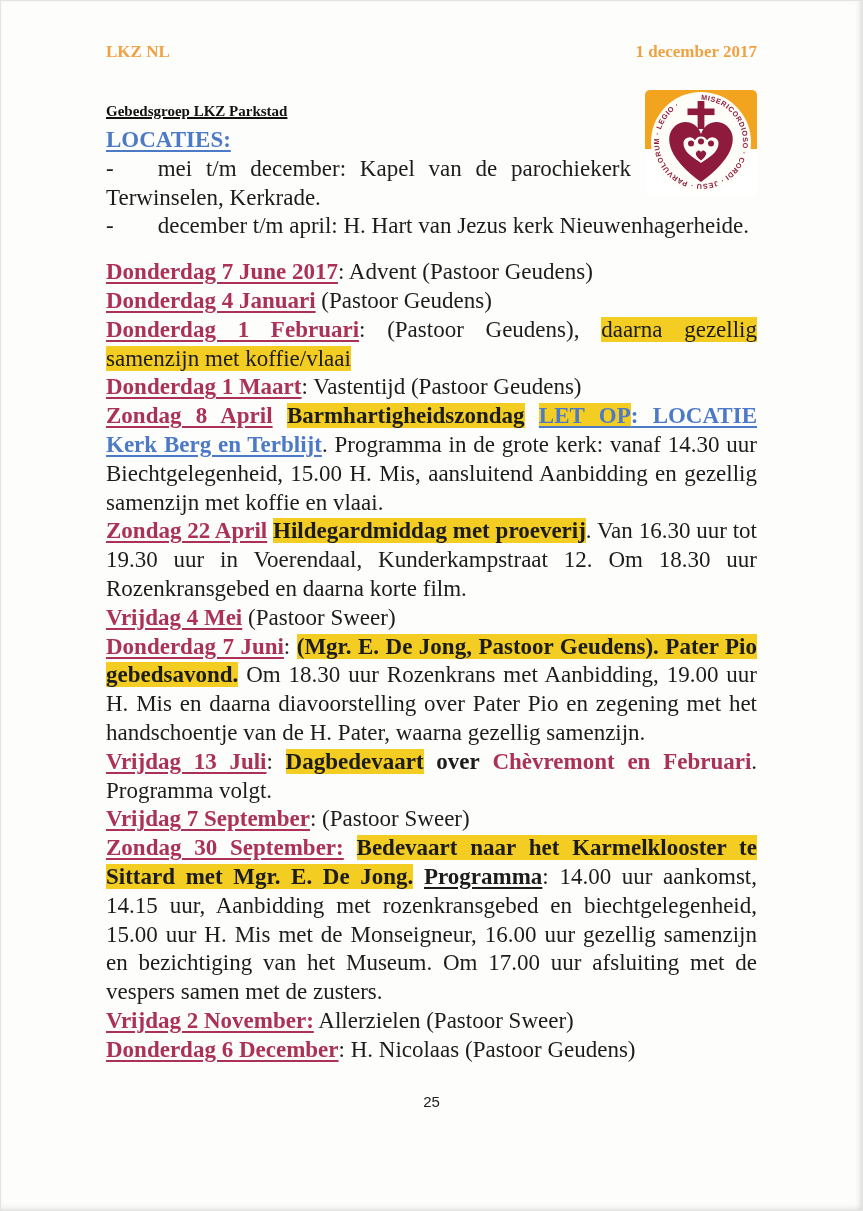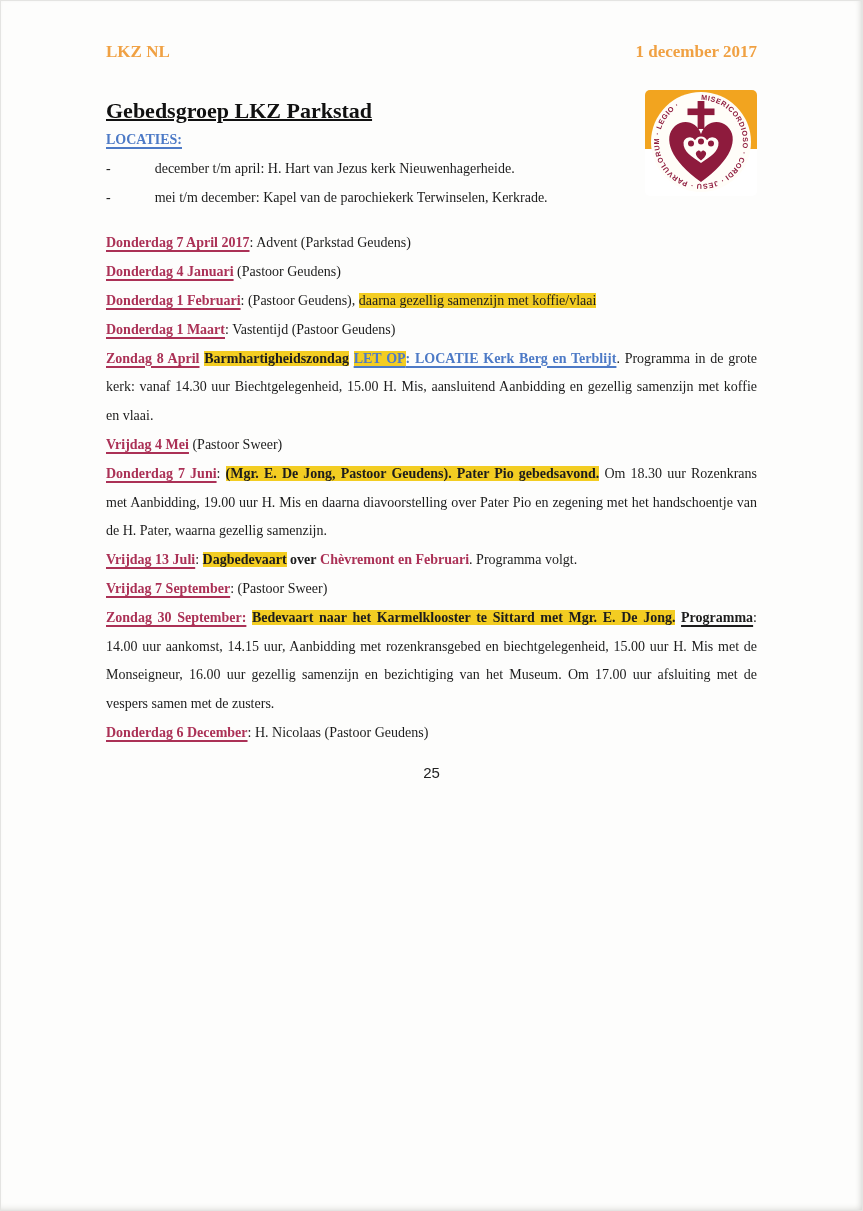--- a/index.html
+++ b/index.html
@@ -10,46 +10,46 @@
     padding:42px 106px 0 106px;
     font-family:"Liberation Serif",serif;
     color:#1c1c1c;
     box-shadow:inset 0 0 0 1px #e4e4e2, inset -5px 0 7px -4px #c9c9c7, inset 0 -5px 7px -4px #d8d8d6;
     overflow:hidden;
   }
   .hdr{display:flex;justify-content:space-between;align-items:flex-start;
        font-weight:bold;font-size:17px;color:var(--orange);}
   .content{margin-top:34px;}
   h1.title{
-    font-size:22px;line-height:30px;margin:0 0 24px 0;
+    font-size:15px;line-height:30px;margin:0 0 24px 0;
     font-weight:bold;color:#111;
     text-decoration:underline;text-decoration-thickness:2px;
     display:inline;
   }
   .logo-float{
     float:right;width:112px;height:106px;margin:-6px 0 8px 14px;
     border-radius:5px;overflow:hidden;
   }
   .body-text{font-size:20.5px;}
   p.para{
-    margin:0;line-height:28.8px;font-size:14px;
+    margin:0;line-height:28.8px;font-size:23px;
     text-align:justify;
     font-family:Liberation Serif, serif;
   }
   .gap{height:17px;clear:none;}
   .tab{display:inline-block;width:44px;}
   .date{color:var(--maroon);font-weight:bold;text-decoration:underline;text-decoration-thickness:2px;text-underline-offset:3px;}
   .red{color:var(--maroon);font-weight:bold;}
   .blue{color:var(--blue);font-weight:bold;text-decoration:underline;text-decoration-thickness:2px;text-underline-offset:3px;}
   .hl{background:var(--highlight);}
   .hlb{background:var(--highlight);font-weight:bold;margin-top:30px;}
   .b{font-weight:bold;}
   .bu{font-weight:bold;text-decoration:underline;text-decoration-thickness:2px;text-underline-offset:3px;}
   .pageno{
-    text-align:center;margin-top:16px;
+    text-align:center;margin-top:28px;
     font-family:"Liberation Sans",sans-serif;font-size:15px;color:#222;
   }
 </style>
 </head>
 <body>
 
 <div class="page">
 
   <div class="hdr">
     <span>LKZ NL</span>
@@ -79,32 +79,34 @@
           <circle cx="66" cy="53.5" r="3"></circle>
         </g>
         <path fill="#8E1B3D" d="M56 70.5 c -5 -4 -6.8 -7.8 -3.4 -9.6 c 1.9 -1 3.4 0.4 3.4 1.9 c 0 -1.5 1.5 -2.9 3.4 -1.9 c 3.4 1.8 1.6 5.6 -3.4 9.6 z"></path>
       </svg>
     </div>
 
     <h1 class="title">Gebedsgroep LKZ Parkstad</h1>
 
     <div class="body-text">
         <p class="para"><span class="blue">LOCATIES:</span></p>
+        <p class="para"><span>-</span><span class="tab"></span><span>mei t/m december: Kapel van de parochiekerk Terwinselen, Kerkrade.</span></p>
         <p class="para"><span>-</span><span class="tab"></span><span>december t/m april: H. Hart van Jezus kerk Nieuwenhagerheide.</span></p>
-        <p class="para"><span>-</span><span class="tab"></span><span>mei t/m december: Kapel van de parochiekerk Terwinselen, Kerkrade.</span></p>
         <div class="gap"></div>
-        <p class="para"><span class="date">Donderdag 7 April 2017</span><span>: Advent (Parkstad Geudens)</span></p>
+        <p class="para"><span class="date">Donderdag 7 June 2017</span><span>: Advent (Pastoor Geudens)</span></p>
         <p class="para"><span class="date">Donderdag 4 Januari</span><span> (Pastoor Geudens)</span></p>
         <p class="para"><span class="date">Donderdag 1 Februari</span><span>: (Pastoor Geudens), </span><span class="hl">daarna gezellig samenzijn met koffie/vlaai</span></p>
         <p class="para"><span class="date">Donderdag 1 Maart</span><span>: Vastentijd (Pastoor Geudens)</span></p>
         <p class="para"><span class="date">Zondag 8 April</span><span> </span><span class="hlb">Barmhartigheidszondag</span><span> </span><span class="blue hl">LET OP</span><span class="blue">: LOCATIE Kerk Berg en Terblijt</span><span>. Programma in de grote kerk: vanaf 14.30 uur Biechtgelegenheid, 15.00 H. Mis, aansluitend Aanbidding en gezellig samenzijn met koffie en vlaai.</span></p>
+        <p class="para"><span class="date">Zondag 22 April</span><span> </span><span class="hlb">Hildegardmiddag met proeverij</span><span>. Van 16.30 uur tot 19.30 uur in Voerendaal, Kunderkampstraat 12. Om 18.30 uur Rozenkransgebed en daarna korte film.</span></p>
         <p class="para"><span class="date">Vrijdag 4 Mei</span><span> (Pastoor Sweer)</span></p>
         <p class="para"><span class="date">Donderdag 7 Juni</span><span>: </span><span class="hlb">(Mgr. E. De Jong, Pastoor Geudens). Pater Pio gebedsavond.</span><span> Om 18.30 uur Rozenkrans met Aanbidding, 19.00 uur H. Mis en daarna diavoorstelling over Pater Pio en zegening met het handschoentje van de H. Pater, waarna gezellig samenzijn.</span></p>
         <p class="para"><span class="date">Vrijdag 13 Juli</span><span>: </span><span class="hlb">Dagbedevaart</span><span> </span><span class="b">over</span><span> </span><span class="red">Chèvremont en Februari</span><span>. Programma volgt.</span></p>
         <p class="para"><span class="date">Vrijdag 7 September</span><span>: (Pastoor Sweer)</span></p>
         <p class="para"><span class="date">Zondag 30 September:</span><span> </span><span class="hlb">Bedevaart naar het Karmelklooster te Sittard met Mgr. E. De Jong.</span><span> </span><span class="bu">Programma</span><span>: 14.00 uur aankomst, 14.15 uur, Aanbidding met rozenkransgebed en biechtgelegenheid, 15.00 uur H. Mis met de Monseigneur, 16.00 uur gezellig samenzijn en bezichtiging van het Museum. Om 17.00 uur afsluiting met de vespers samen met de zusters.</span></p>
+        <p class="para"><span class="date">Vrijdag 2 November:</span><span> Allerzielen (Pastoor Sweer)</span></p>
         <p class="para"><span class="date">Donderdag 6 December</span><span>: H. Nicolaas (Pastoor Geudens)</span></p>
       </div>
 
     <div class="pageno">25</div>
   </div>
 
 </div>
 
 </body></html>

